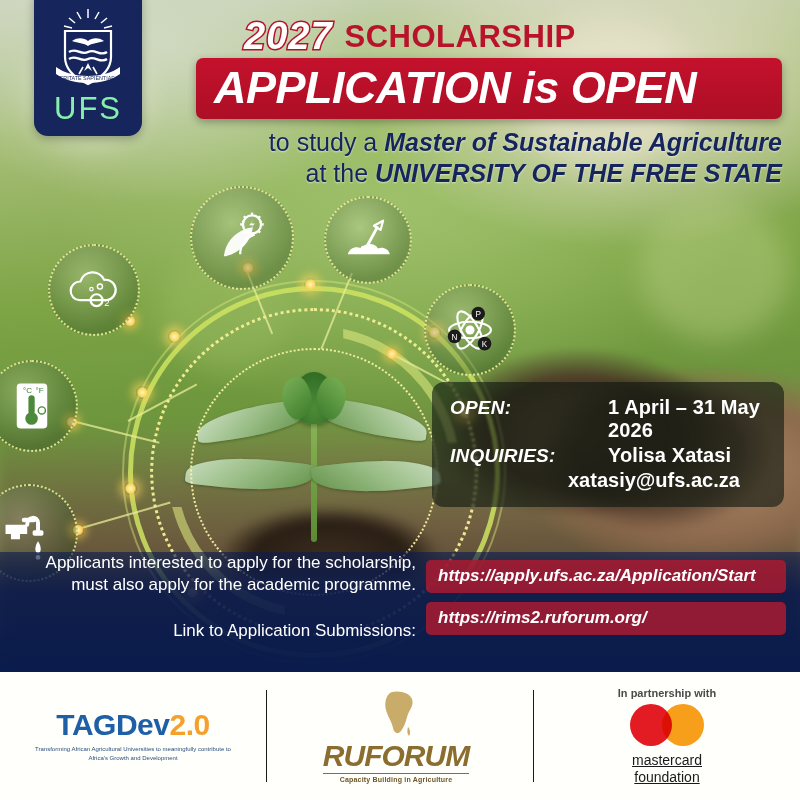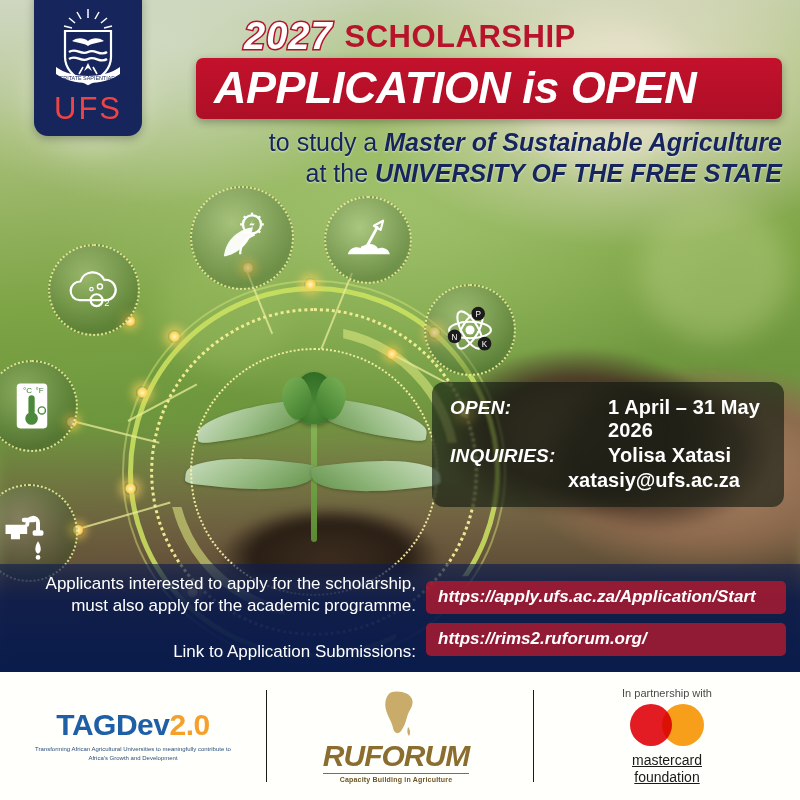--- a/index.html
+++ b/index.html
@@ -91,21 +91,21 @@
           background:radial-gradient(circle,#fff6bf 0%,#ffce55 50%,rgba(255,200,60,0) 75%);
           box-shadow:0 0 9px 3px rgba(255,206,80,.6); }
 
   
   .ufs-badge {
     position:absolute; left:34px; top:-14px; width:108px; height:150px;
     background:#16255c; border-radius:14px;
     display:flex; flex-direction:column; align-items:center; justify-content:flex-end;
     padding-bottom:12px; box-shadow:0 3px 10px rgba(0,0,0,.28);
   }
-  .ufs-word { color:#ef4444; font-size:31px; font-weight:400; letter-spacing:2px; line-height:1;text-align:center; }
+  .ufs-word { color:#86efac; font-size:31px; font-weight:400; letter-spacing:2px; line-height:1;text-align:center; }
 
   .head-wrap { position:absolute; left:196px; top:18px; right:18px; }
   .year-row { display:flex; align-items:flex-end; gap:12px; padding-left:48px; }
   .year {
     font-size:38px; font-weight:700; font-style:italic; line-height:.95;
     color:#ffffff; -webkit-text-stroke:3px #b61228; paint-order:stroke fill;
     letter-spacing:1px;
   }
   .schol {
     font-size:31px; font-weight:700; color:#b8132b; line-height:1;
@@ -137,23 +137,23 @@
   .info-row { display:flex; align-items:baseline; margin-bottom:2px;gap:40px; }
   .info-lbl {
     color:#fff; font-size:19px; font-weight:700; font-style:italic;
     width:118px; flex:0 0 118px; letter-spacing:.2px;
   }
   .info-val { color:#fff; font-size:20px; font-weight:600; letter-spacing:.1px; }
   .info-val2 { color:#fff; font-size:20px; font-weight:600; margin-left:118px; }
 
   
   .navy-band {
-    position:absolute; left:0; right:0; bottom:128px; height:108px;
+    position:absolute; left:0; right:0; bottom:128px; height:120px;
     background:linear-gradient(180deg, rgba(12,28,78,.62) 0%, rgba(10,26,76,.9) 34%, #0a1c4c 100%);
-    display:flex; align-items:center;
+    display:flex; align-items:flex-start;
   }
   .band-inner { display:flex; width:100%; padding:0 14px 0 18px; align-items:center; gap:10px; }
   .band-left { flex:1; text-align:right; color:#fff; }
   .band-left .ln { font-size:17px; line-height:1.3; }
   .band-left .ln.third { margin-top:24px; }
   .band-right { width:360px; display:flex; flex-direction:column; gap:9px; }
   .url-pill {
     background:rgba(175,26,48,.82); border-radius:5px;
     padding:6px 10px 7px 12px; color:#fff;
     font-size:17px; font-weight:700; font-style:italic; white-space:nowrap;
@@ -167,21 +167,21 @@
   .fcell { flex:1; height:100%; display:flex; flex-direction:column;
            align-items:center; justify-content:center; position:relative; }
   .fdiv { width:1px; height:92px; background:#1a1a1a; }
   .tagdev-word { font-size:30px; font-weight:700; letter-spacing:-.5px; color:#1f5fa6; line-height:1; }
   .tagdev-word .num { color:#f5a02a; }
   .tagdev-sub { margin-top:5px; font-size:6px; color:#2a4d7a; text-align:center; line-height:1.5; max-width:200px; }
   .ruf-wrap { display:flex; align-items:center; justify-content:center;flex-direction:column; }
   .ruf-word { font-size:30px; font-weight:700; font-style:italic; color:#8a6d2f; letter-spacing:-1px; line-height:1; }
   .ruf-sub { font-size:7px; font-weight:700; color:#6d5524; letter-spacing:.2px;
              border-top:1px solid #8a6d2f; padding-top:2px; margin-top:2px; text-align:center; }
-  .mc-top { font-size:11px; color:#4a4a4a; margin-bottom:5px; }
+  .mc-top { font-size:11px; color:#4a4a4a; margin-bottom:5px;font-weight:bold; }
   .mc-circles { position:relative; width:74px; height:42px; }
   .mc-circles i { position:absolute; top:0; width:42px; height:42px; border-radius:50%; display:block; }
   .mc-circles i.red { left:0; background:#e31b23; }
   .mc-circles i.yel { right:0; background:#f79e1b; mix-blend-mode:multiply; }
   .mc-name { margin-top:6px; font-size:14px; color:#1a1a1a; line-height:1.15; text-align:center;text-decoration:underline; }
 </style>
 </head>
 <body>
 
 <div id="poster">

